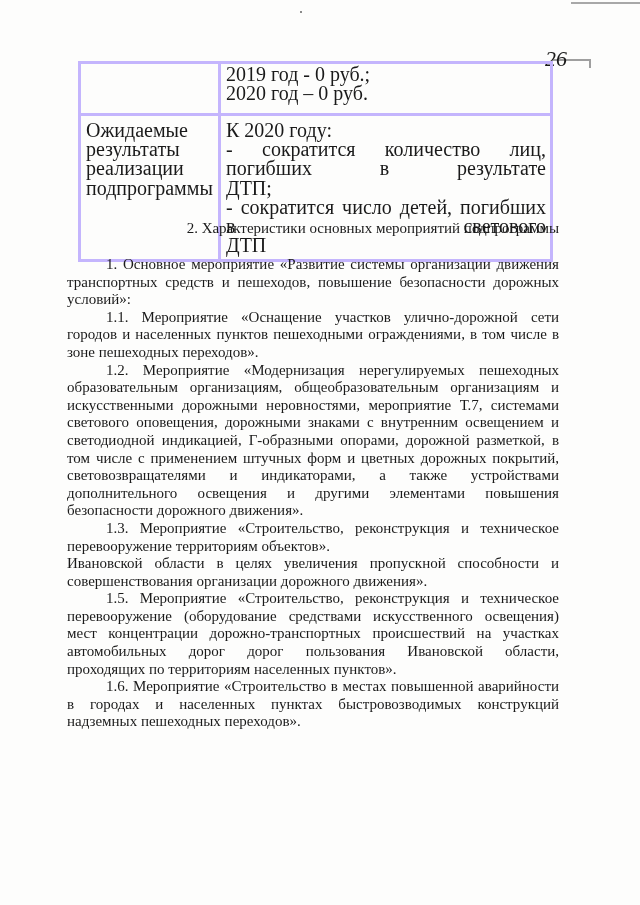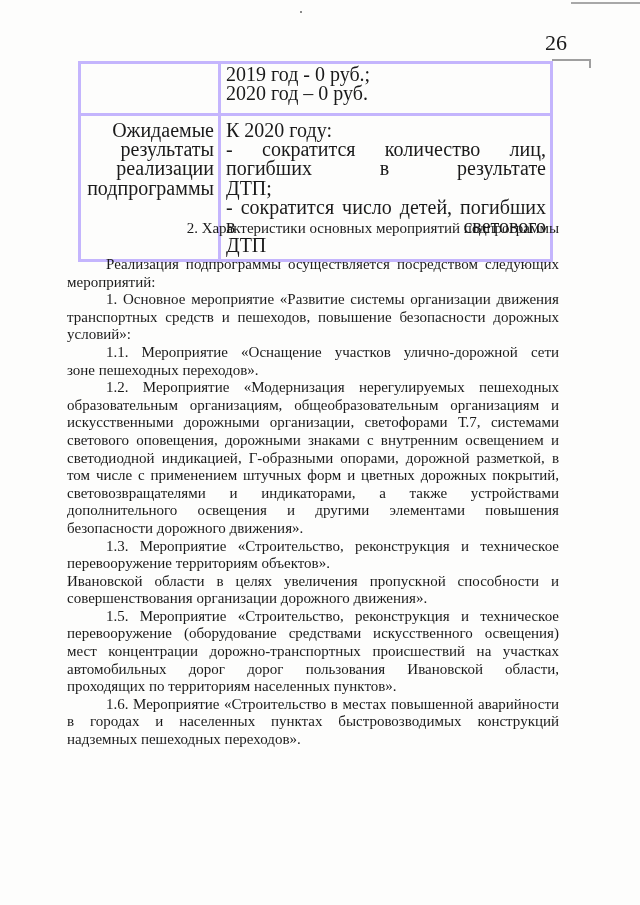--- a/index.html
+++ b/index.html
@@ -17,43 +17,44 @@
 
   
   .artifact { position: absolute; background: #9a9a9a; }
   .a-topline   { left: 571px; top: 2px;  width: 69px; height: 2px; background:#a8a8a8; }
   .a-dot      { left: 300px; top: 11px; width: 2px;  height: 2px; background:#8a8a8a; }
   .a-overshoot{ left: 552px; top: 59px; width: 39px; height: 2px; background:#9f9f9f; }
   .a-tick     { left: 589px; top: 59px; width: 2px;  height: 9px; background:#9f9f9f; }
 
   .page-number {
     position: absolute;
-    left: 545px; top: 32px;
+    left: 545px; top: 48px;
     font-size: 22px;
     line-height: 22px;
+    font-style: italic;
   }
 
   
   .doc-table {
     position: absolute;
     left: 78px; top: 61px;
     width: 475px;
     border-collapse: collapse;
     table-layout: fixed;
   }
   .doc-table td {
     border: 3px solid #c4b5fd;
     vertical-align: top;
     font-size: 20px;
     line-height: 19.2px;
     padding: 5px 4px 4px 5px;
   }
   .doc-table tr:first-child td { padding-top: 1px; height: 44px; }
   .doc-table tr:last-child  td { height: 95px; }
-  .doc-table td.c1 { width: 128px; text-align: right; }
+  .doc-table td.c1 { width: 128px; }
 
   .cell-par { margin: 0; }
 
   
   .line { white-space: normal; }
   .jl { text-align: justify; text-align-last: justify; -moz-text-align-last: justify; }
   .ll { text-align: left; text-align-last: left; }
 
   .section-heading {
     position: absolute;
@@ -115,36 +116,33 @@
             </div>
           </td>
         </tr>
       </tbody>
   </table>
 
   <div class="section-heading">2. Характеристики основных мероприятий подпрограммы</div>
 
   <div class="doc-body">
       <div class="para cell-par">
-        <div class="line jl fl">Реализация подпрограммы осуществляется посредством следующих</div>
-        <div class="line ll">мероприятий:</div>
-      </div>
-      <div class="para cell-par">
         <div class="line jl fl">1. Основное мероприятие «Развитие системы организации движения</div>
         <div class="line jl">транспортных средств и пешеходов, повышение безопасности дорожных</div>
         <div class="line ll">условий»:</div>
       </div>
       <div class="para cell-par">
         <div class="line jl fl">1.1. Мероприятие «Оснащение участков улично-дорожной сети</div>
+        <div class="line jl">городов и населенных пунктов пешеходными ограждениями, в том числе в</div>
         <div class="line ll">зоне пешеходных переходов».</div>
       </div>
       <div class="para cell-par">
         <div class="line jl fl">1.2. Мероприятие «Модернизация нерегулируемых пешеходных</div>
         <div class="line jl">образовательным организациям, общеобразовательным организациям и</div>
-        <div class="line jl">искусственными дорожными организации, светофорами Т.7, системами</div>
+        <div class="line jl">искусственными дорожными неровностями, мероприятие Т.7, системами</div>
         <div class="line jl">светового оповещения, дорожными знаками с внутренним освещением и</div>
         <div class="line jl">светодиодной индикацией, Г-образными опорами, дорожной разметкой, в</div>
         <div class="line jl">том числе с применением штучных форм и цветных дорожных покрытий,</div>
         <div class="line jl">световозвращателями и индикаторами, а также устройствами</div>
         <div class="line jl">дополнительного освещения и другими элементами повышения</div>
         <div class="line ll">безопасности дорожного движения».</div>
       </div>
       <div class="para cell-par">
         <div class="line jl fl">1.3. Мероприятие «Строительство, реконструкция и техническое</div>
         <div class="line ll">перевооружение территориям объектов».</div>

